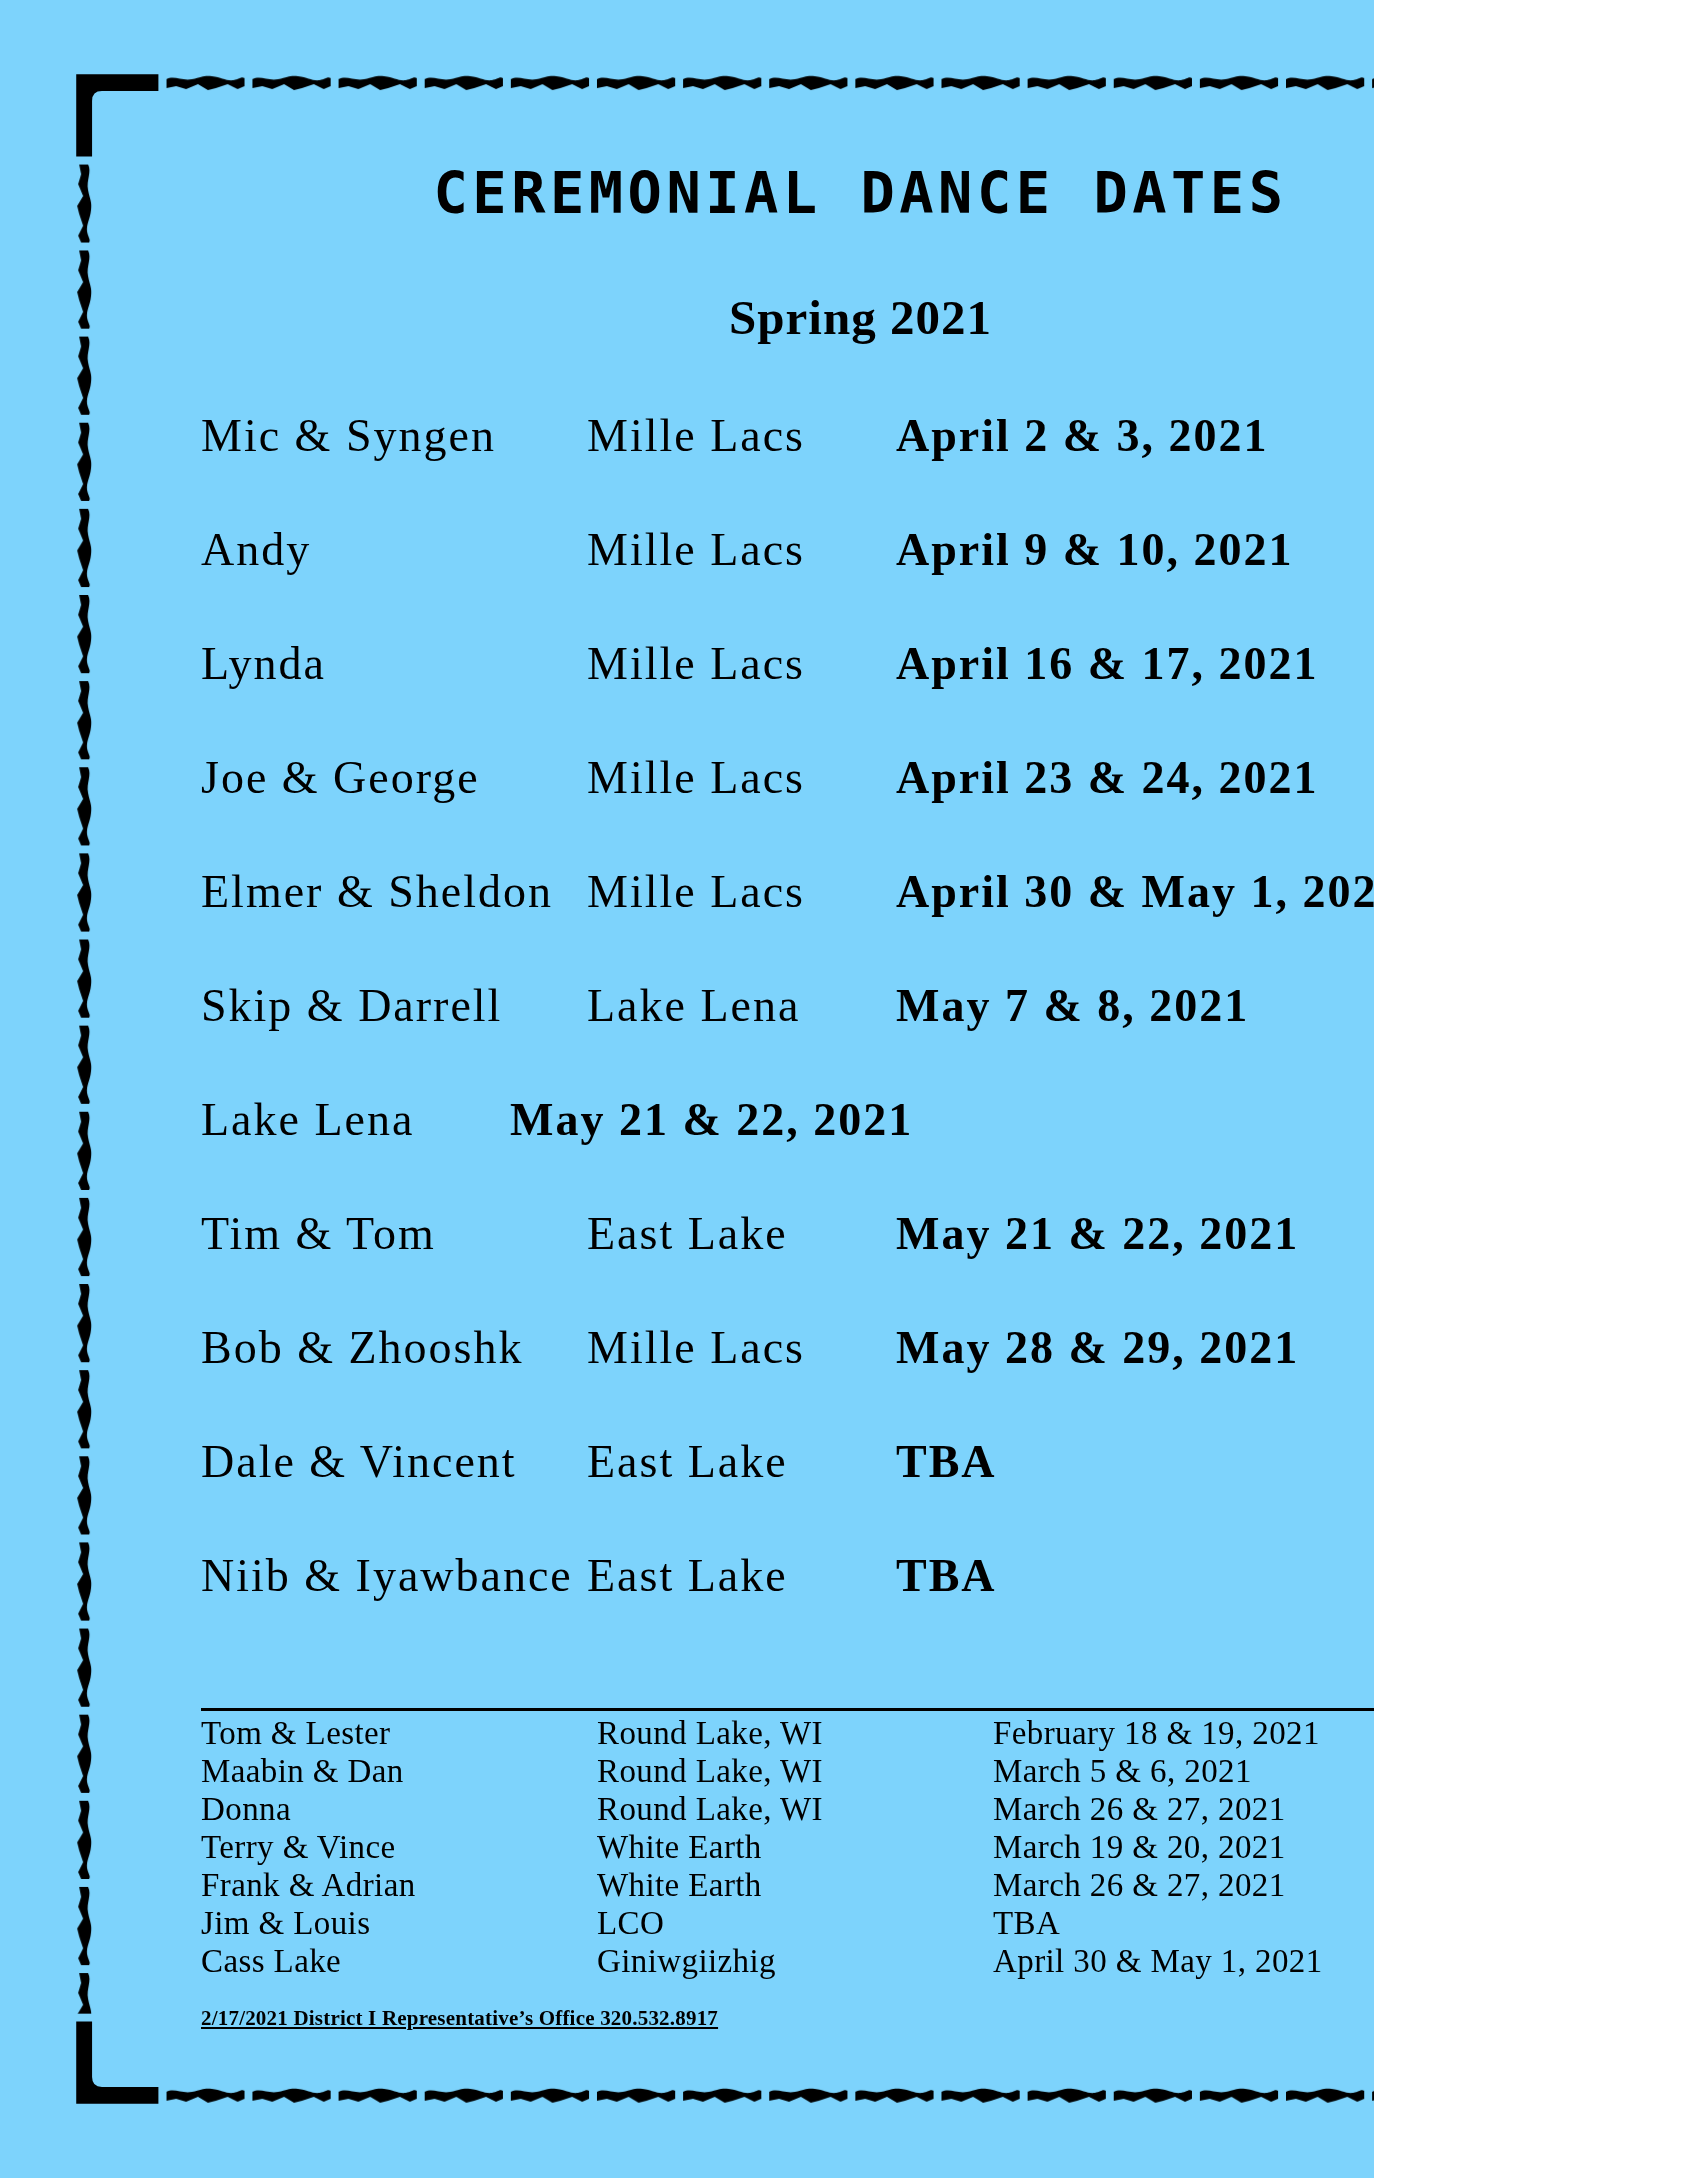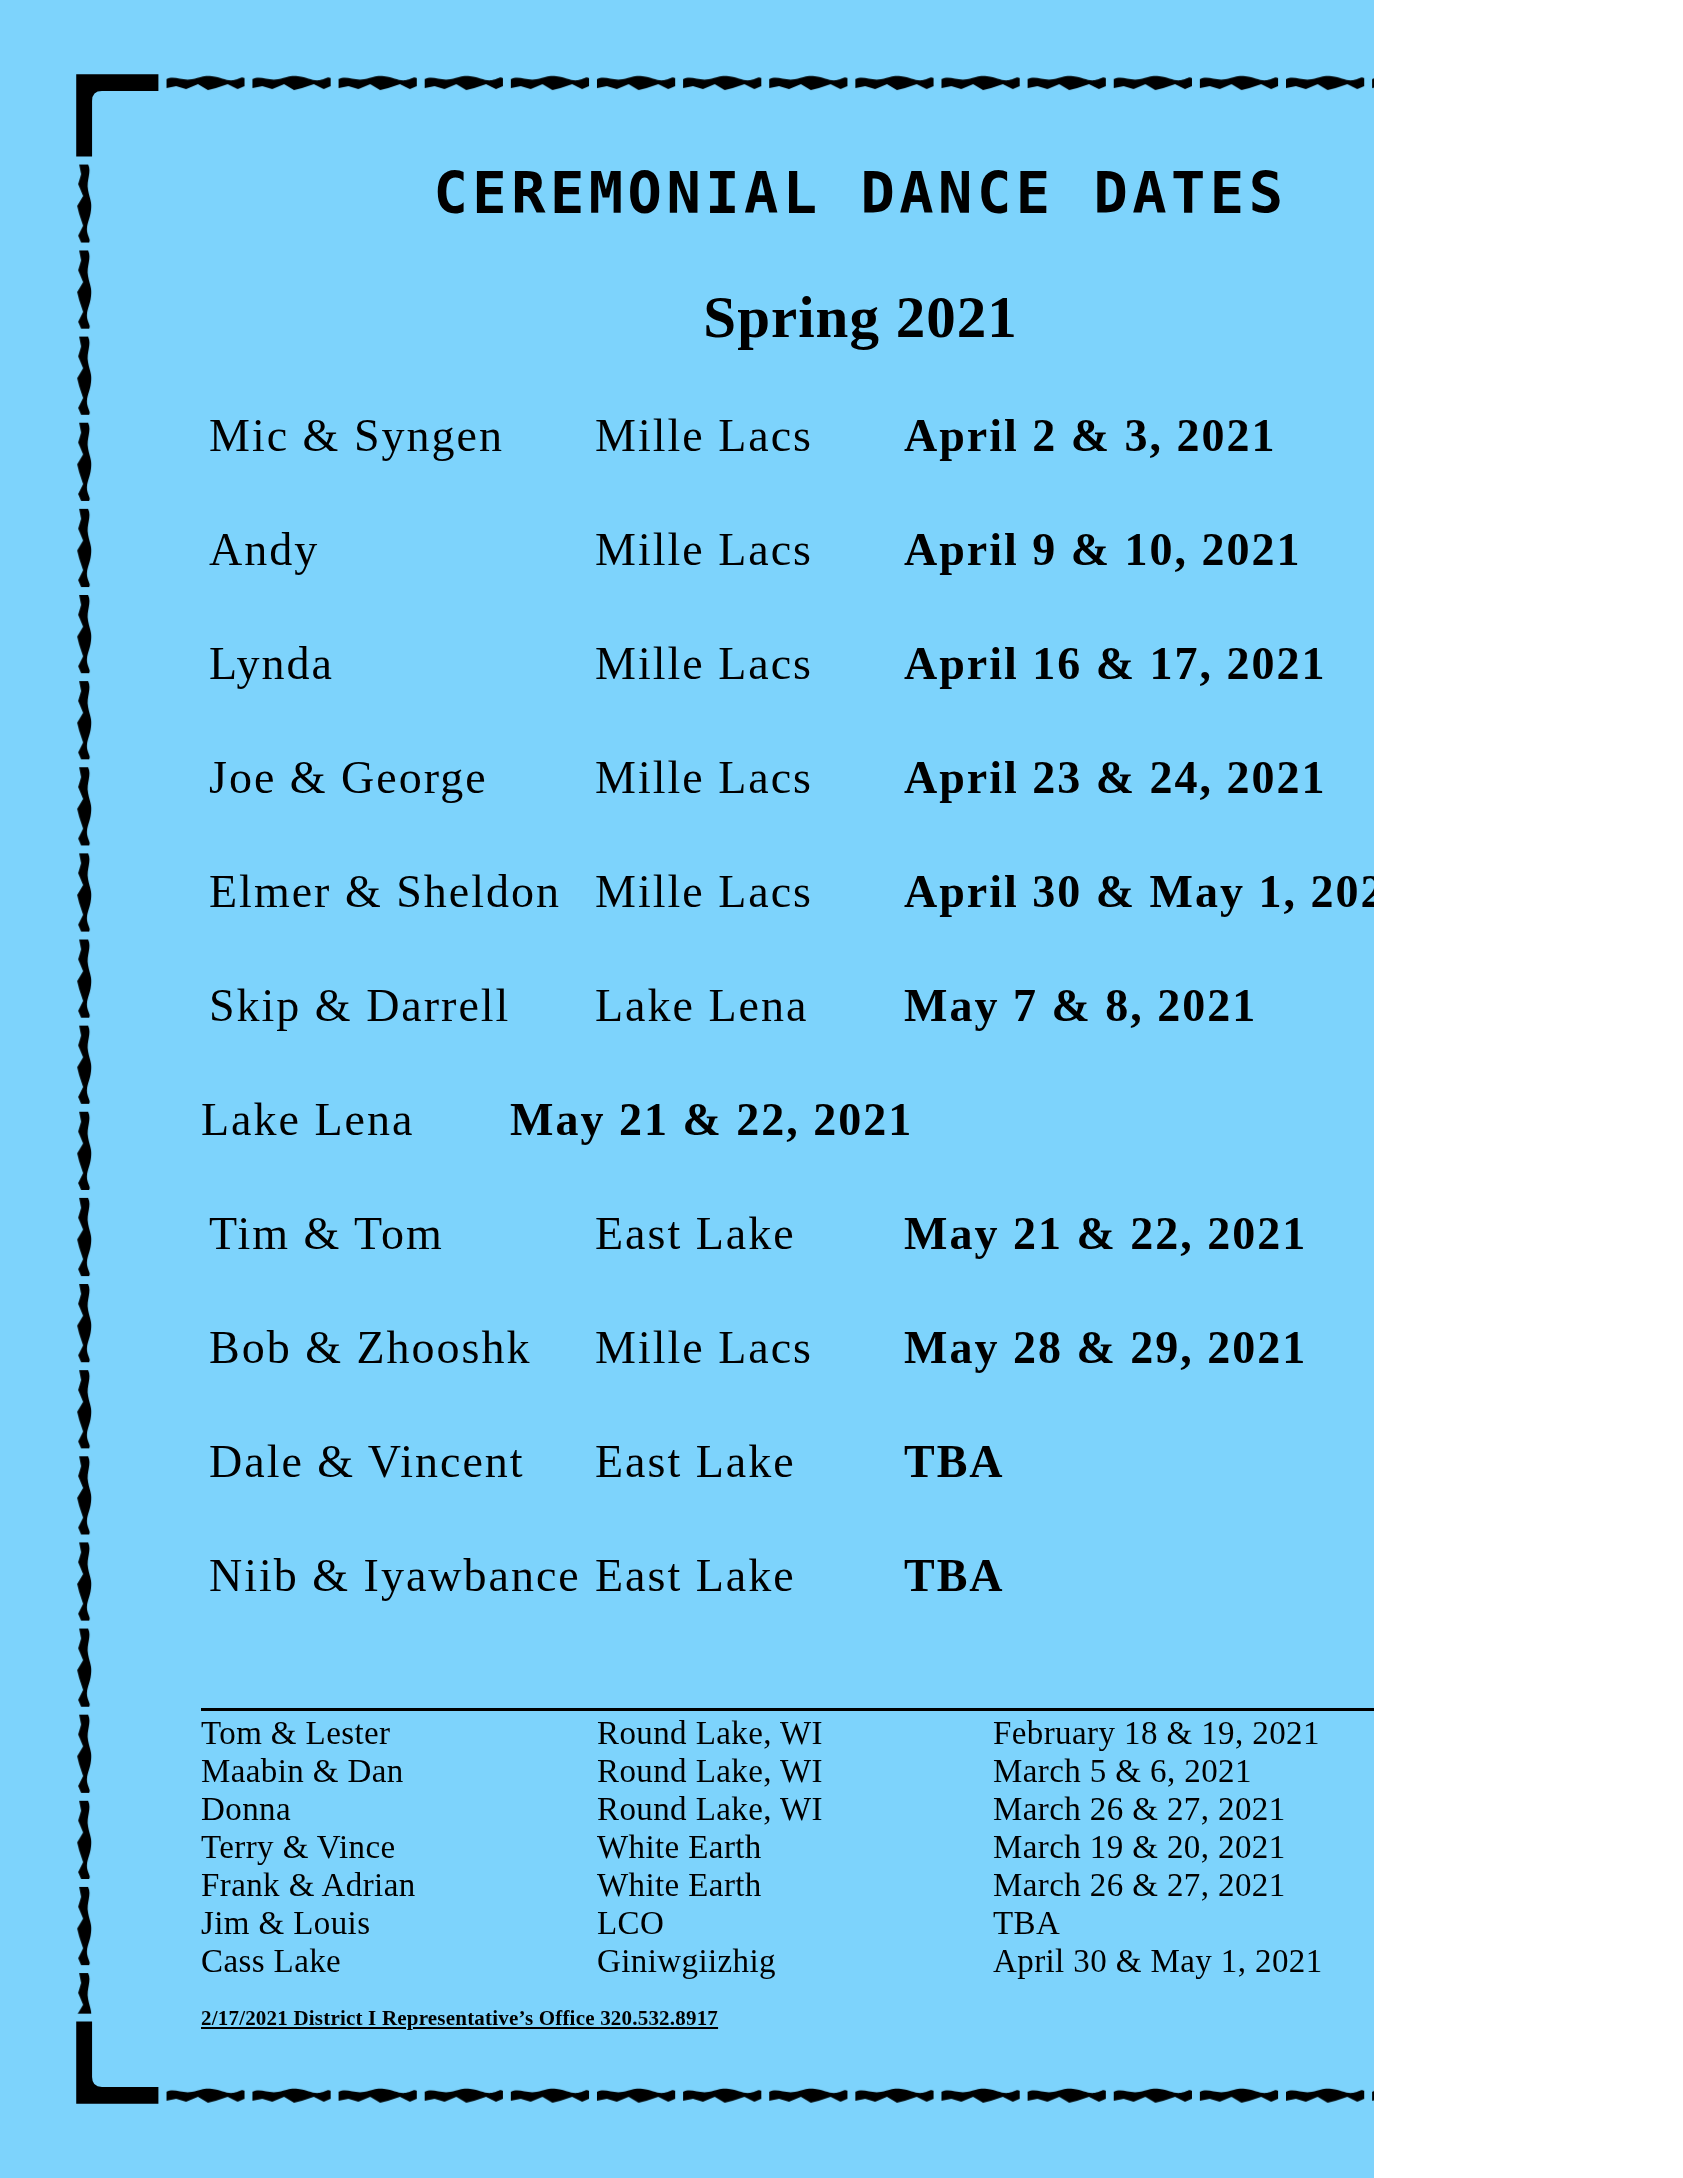--- a/index.html
+++ b/index.html
@@ -16,29 +16,29 @@
     position:absolute;left:201px;top:165px;width:1319px;
     text-align:center;
     font-family:"DejaVu Sans Mono", monospace;
     font-weight:bold;font-size:57px;line-height:57px;
     letter-spacing:4.5px;white-space:nowrap;
   }
   .doc-subtitle{
     position:absolute;left:201px;top:280px;width:1319px;
     text-align:center;
     font-family:"Liberation Serif", serif;
-    font-weight:bold;font-size:59px;line-height:75px;
+    font-weight:bold;font-size:49px;line-height:75px;
     letter-spacing:1px;white-space:nowrap;
   }
   .main-list{position:absolute;left:201px;top:379px;width:1327px;}
   .main-list .row{display:flex;align-items:center;height:114px;}
   .main-list .cell{
     font-size:46px;line-height:52px;letter-spacing:2px;white-space:nowrap;
   }
-  .main-list .c-name{width:386px;flex:0 0 auto;margin-left:8px;}
+  .main-list .c-name{width:386px;flex:0 0 auto;}
   .main-list .c-loc{width:309px;flex:0 0 auto;}
   .main-list .c-date{flex:1 1 auto;font-weight:bold;}
   .rule{
     position:absolute;left:201px;top:1708px;width:1313px;height:3px;
     background:#000;
   }
   .past-list{position:absolute;left:201px;top:1714px;width:1366px;}
   .past-list .row{display:flex;align-items:center;height:38px;}
   .past-list .cell{
     font-size:33px;line-height:38px;letter-spacing:0.4px;white-space:nowrap;

